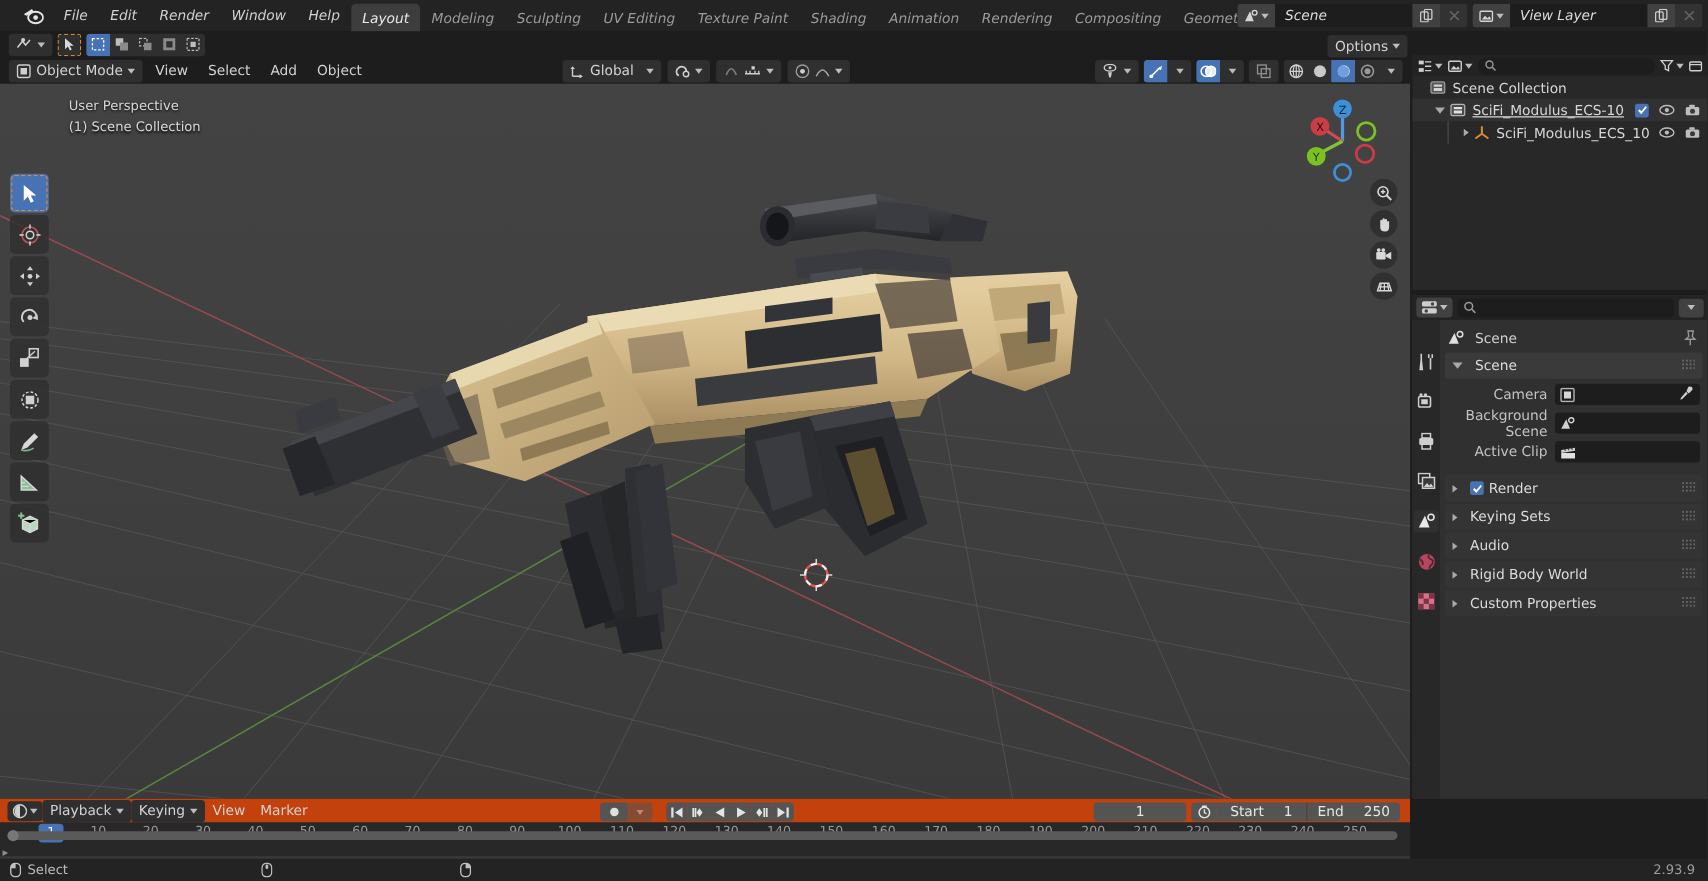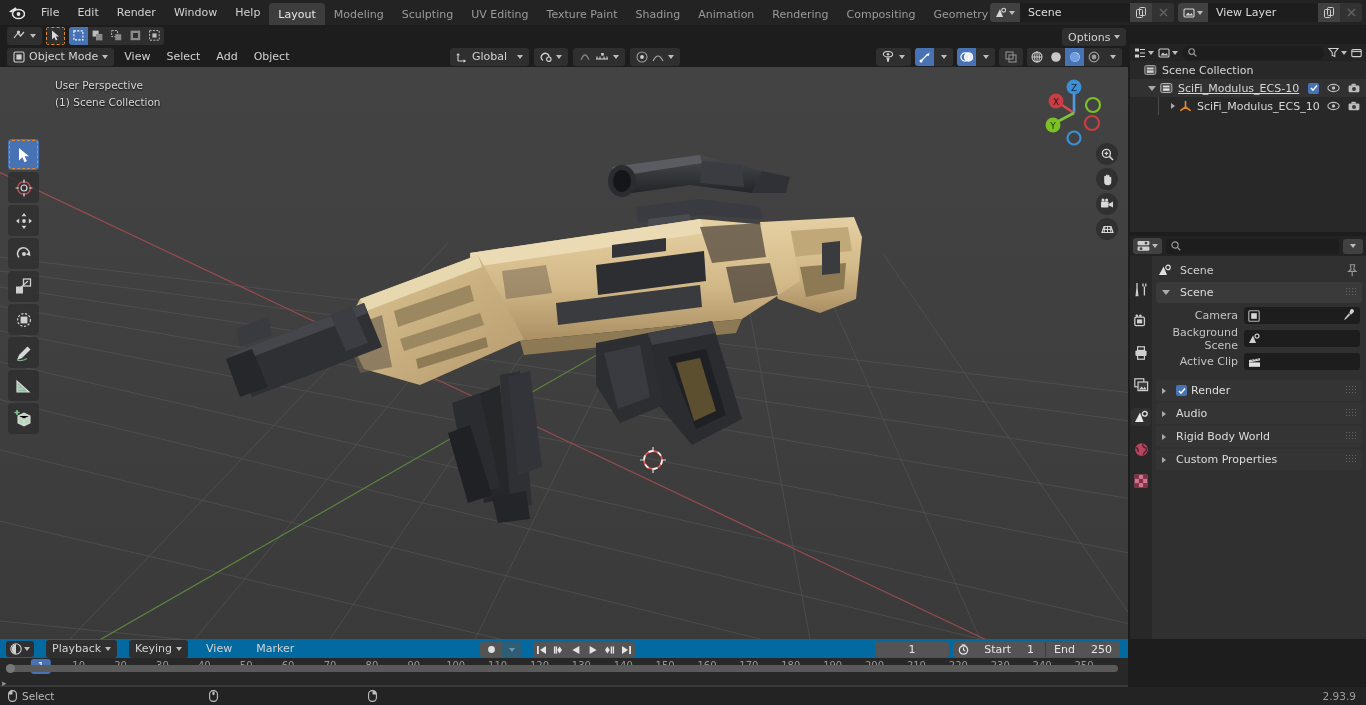--- a/index.html
+++ b/index.html
@@ -7,21 +7,21 @@
     width:1366px; height:705px; overflow:hidden;
     background:#1d1d1d;
     font-family:"DejaVu Sans","Liberation Sans",sans-serif;
     font-size:11px; color:#e5e5e5;
     -webkit-font-smoothing:antialiased;
   }
   .app { position:relative; width:1366px; height:705px; }
 
   
   .topbar { position:absolute; left:0; top:0; width:1366px; height:25px;
-            background:#232323; display:flex; align-items:center; padding-left:6px; }
+            background:#232323; display:flex; align-items:center; padding-left:16px;font-style:italic; }
   .blender-logo { width:20px; height:20px; margin-right:6px; display:flex;
                   align-items:center; justify-content:center; }
   .menu-item { padding:3px 9px; font-size:11px; color:#d2d2d2; border-radius:3px; cursor:default;}
   .ws-tabs { display:flex; align-items:center; margin-left:0; height:25px; }
   .ws-tab { padding:5px 9px 6px 9px; font-size:11px; color:#9b9b9b;
             border-radius:4px 4px 0 0; position:relative; top:2px; }
   .ws-tab.active { background:#3d3d3d; color:#e8e8e8; }
   .ws-tab.plus { color:#9b9b9b; font-size:13px; padding:3px 8px; }
   .topbar-right { position:absolute; right:4px; top:3px; display:flex; align-items:center; gap:4px;}
   .tb-field { display:flex; align-items:center; height:19px; background:#2b2b2b;
@@ -118,22 +118,22 @@
   .plabel { width:82px; text-align:right; font-size:11px; color:#c3c3c3;}
   .pfield { flex:1; height:17px; background:#1d1d1d; border-radius:3px;
             display:flex; align-items:center; padding:0 4px; gap:5px; position:relative;}
   .pfield .right-ico { position:absolute; right:5px; top:2px;}
   .cbox { width:11px;height:11px;border-radius:2px;background:#4772b3;display:flex;
           align-items:center;justify-content:center;}
 
   
   .timeline { position:absolute; left:0; top:639px; width:1128px; height:46px;
               background:#282828; }
-  .tl-header { height:19px; background:#0369a1; display:flex; align-items:center;
-               padding-left:6px; gap:12px; position:relative;}
+  .tl-header { height:19px; background:#c2410c; display:flex; align-items:center;
+               padding-left:6px; gap:0; position:relative;}
   .tl-ruler { position:absolute; left:0; top:19px; width:1128px; height:17px;
               background:#282828; }
   .tick { position:absolute; top:2px; font-size:10px; color:#989898; transform:translateX(-50%);}
   .playhead { position:absolute; top:1px; height:15px; background:#4772b3; border-radius:3px;
               color:#fff; font-size:10px; display:flex; align-items:center;
               justify-content:center; padding:0 7px; transform:translateX(-50%); }
   .tl-scroll { position:absolute; left:6px; bottom:3px; width:1112px; height:7px;
                background:#5a5a5a; border-radius:4px;}
   .tl-right { position:absolute; right:8px; top:3px; display:flex; align-items:center; gap:4px;}
   .tfield { height:15px; background:#545454; border-radius:3px; font-size:11px;
@@ -930,20 +930,25 @@
         <span class="cbox">
           <svg width="8" height="8" viewBox="0 0 8 8">
               <path d="M1 4 L3 6.2 L7 1.4" stroke="#fff" stroke-width="1.5" fill="none"></path>
             </svg>
         </span>
         <span style="margin-left:-2px;">Render</span>
         <span class="grip"></span>
       </div>
       <div class="panel-head closed">
         <span class="disc"></span>
+        <span>Keying Sets</span>
+        <span class="grip"></span>
+      </div>
+      <div class="panel-head closed">
+        <span class="disc"></span>
         <span>Audio</span>
         <span class="grip"></span>
       </div>
       <div class="panel-head closed">
         <span class="disc"></span>
         <span>Rigid Body World</span>
         <span class="grip"></span>
       </div>
       <div class="panel-head closed">
         <span class="disc"></span>

